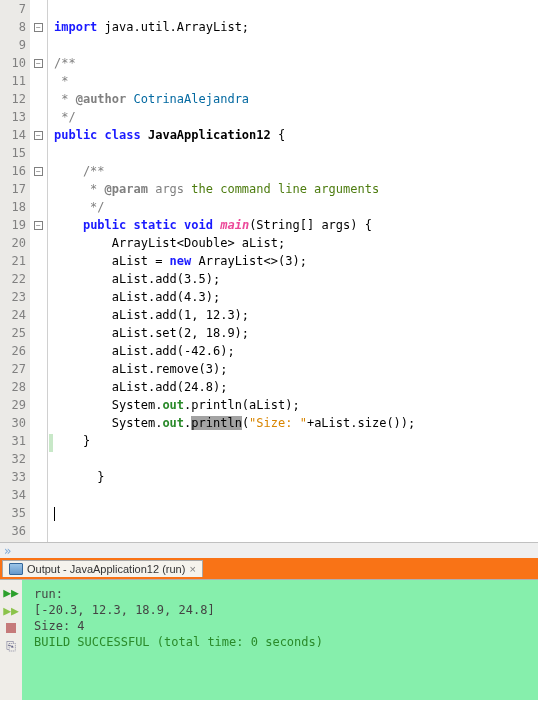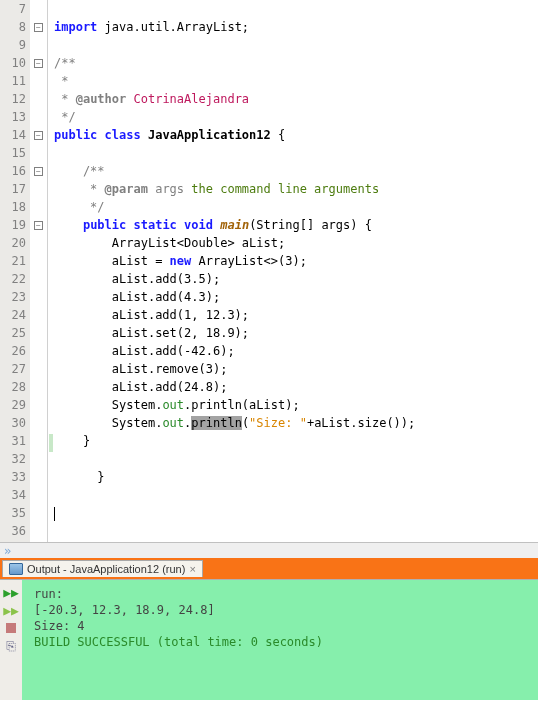--- a/index.html
+++ b/index.html
@@ -11,25 +11,25 @@
 .fold-col div { height: 18px; display: flex; align-items: center; justify-content: center; }
 .fold-box { width: 9px; height: 9px; border: 1px solid #808080; background: #fff; font-size: 8px; line-height: 7px; text-align: center; color: #808080; cursor: pointer; }
 .marker-col { width: 6px; background: #fff; }
 .marker-col div { height: 18px; }
 .marker { background: #c8e8c8; width: 4px; height: 14px; margin: 2px 1px; }
 .code { flex: 1; background: #fff; }
 .code div.line { height: 18px; line-height: 18px; white-space: pre; }
 .kw { color: #1a1aff; font-weight: bold; }
 .doc { color: #808080; }
 .doctag { color: #808080; font-weight: bold; }
-.author { color: #be185d; }
+.author { color: #0369a1; }
 .paramdesc { color: #4d7c0f; }
 .cls { color: #000; font-weight: bold; }
-.mth { color: #a16207; font-weight: bold; font-style: italic; }
-.field { color: #2a8a2a; font-weight: normal; }
+.mth { color: #ec4899; font-weight: bold; font-style: italic; }
+.field { color: #2a8a2a; font-weight: bold; }
 .str { color: #d88500; }
 .hl { background: #a3a3a3; }
 .cursor { display: inline-block; width: 1px; height: 14px; background: #000; vertical-align: middle; }
 .bottom-expand { height: 16px; border-top: 1px solid #c0c0c0; background: #efefef; display: flex; align-items: center; padding-left: 4px; }
 .chevrons { color: #7aa7d7; font-size: 12px; }
 .output-header { height: 22px; background: #f97316; border-bottom: 1px solid #b0b0b0; display: flex; align-items: center; padding-left: 2px; }
 .output-tab { background: #f5f3ed; border: 1px solid #a8a8a8; border-bottom: none; padding: 2px 6px; display: flex; align-items: center; gap: 4px; font-family: Tahoma, sans-serif; font-size: 11px; color: #333; }
 .tab-icon { width: 14px; height: 12px; background: linear-gradient(#9bc5e8,#6699cc); border: 1px solid #336699; border-radius: 1px; position: relative; }
 .tab-close { color: #808080; cursor: pointer; font-size: 11px; }
 .output-body { display: flex; min-height: 120px; }

